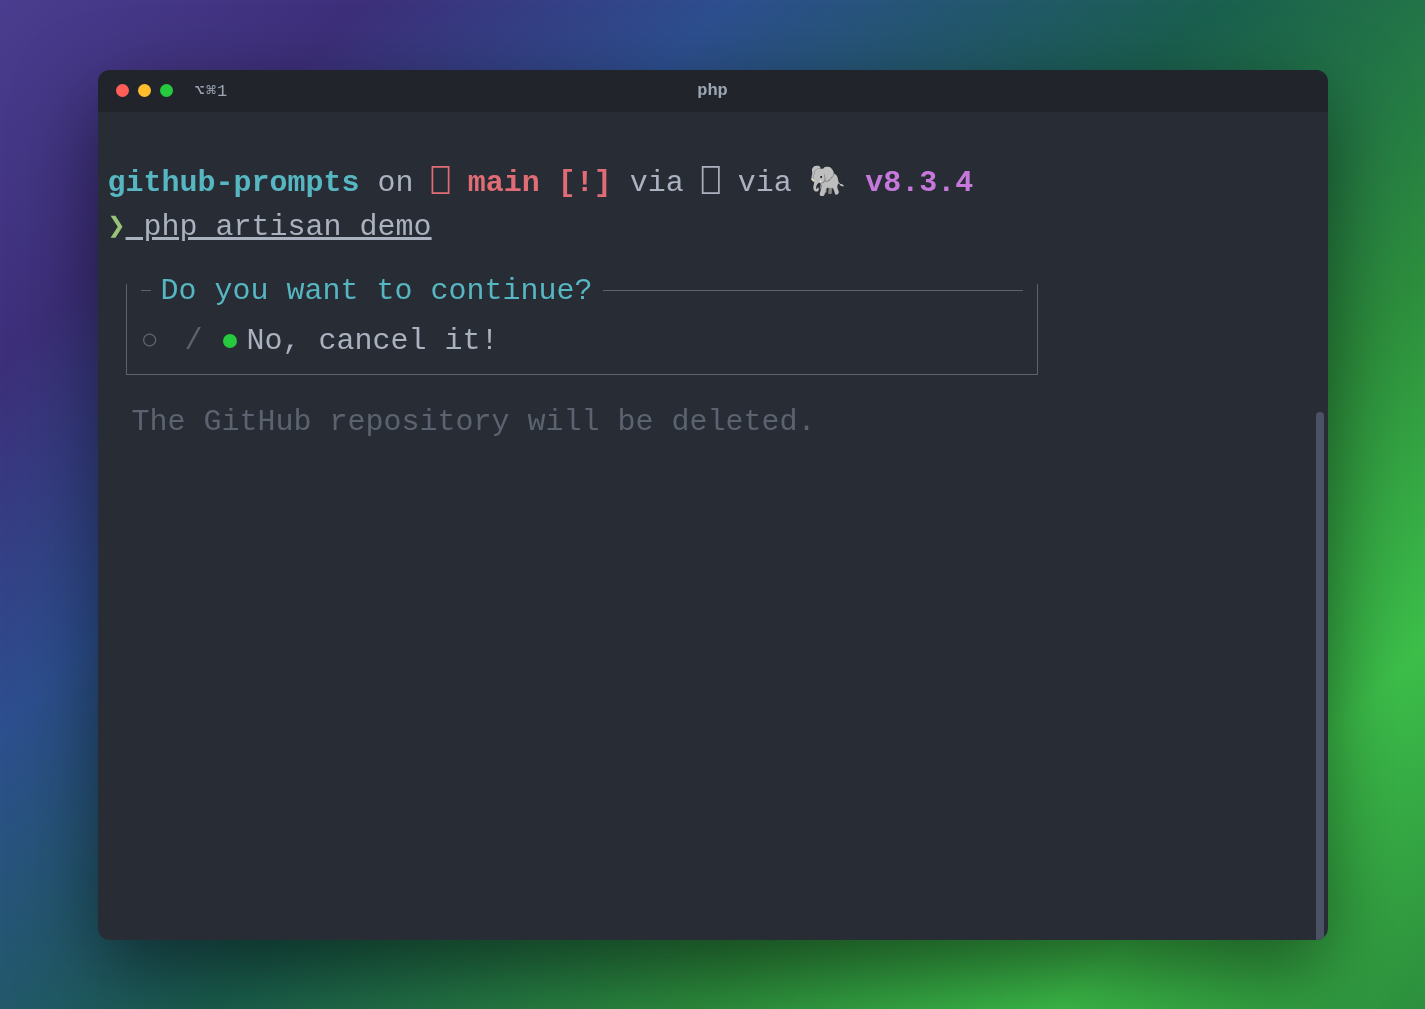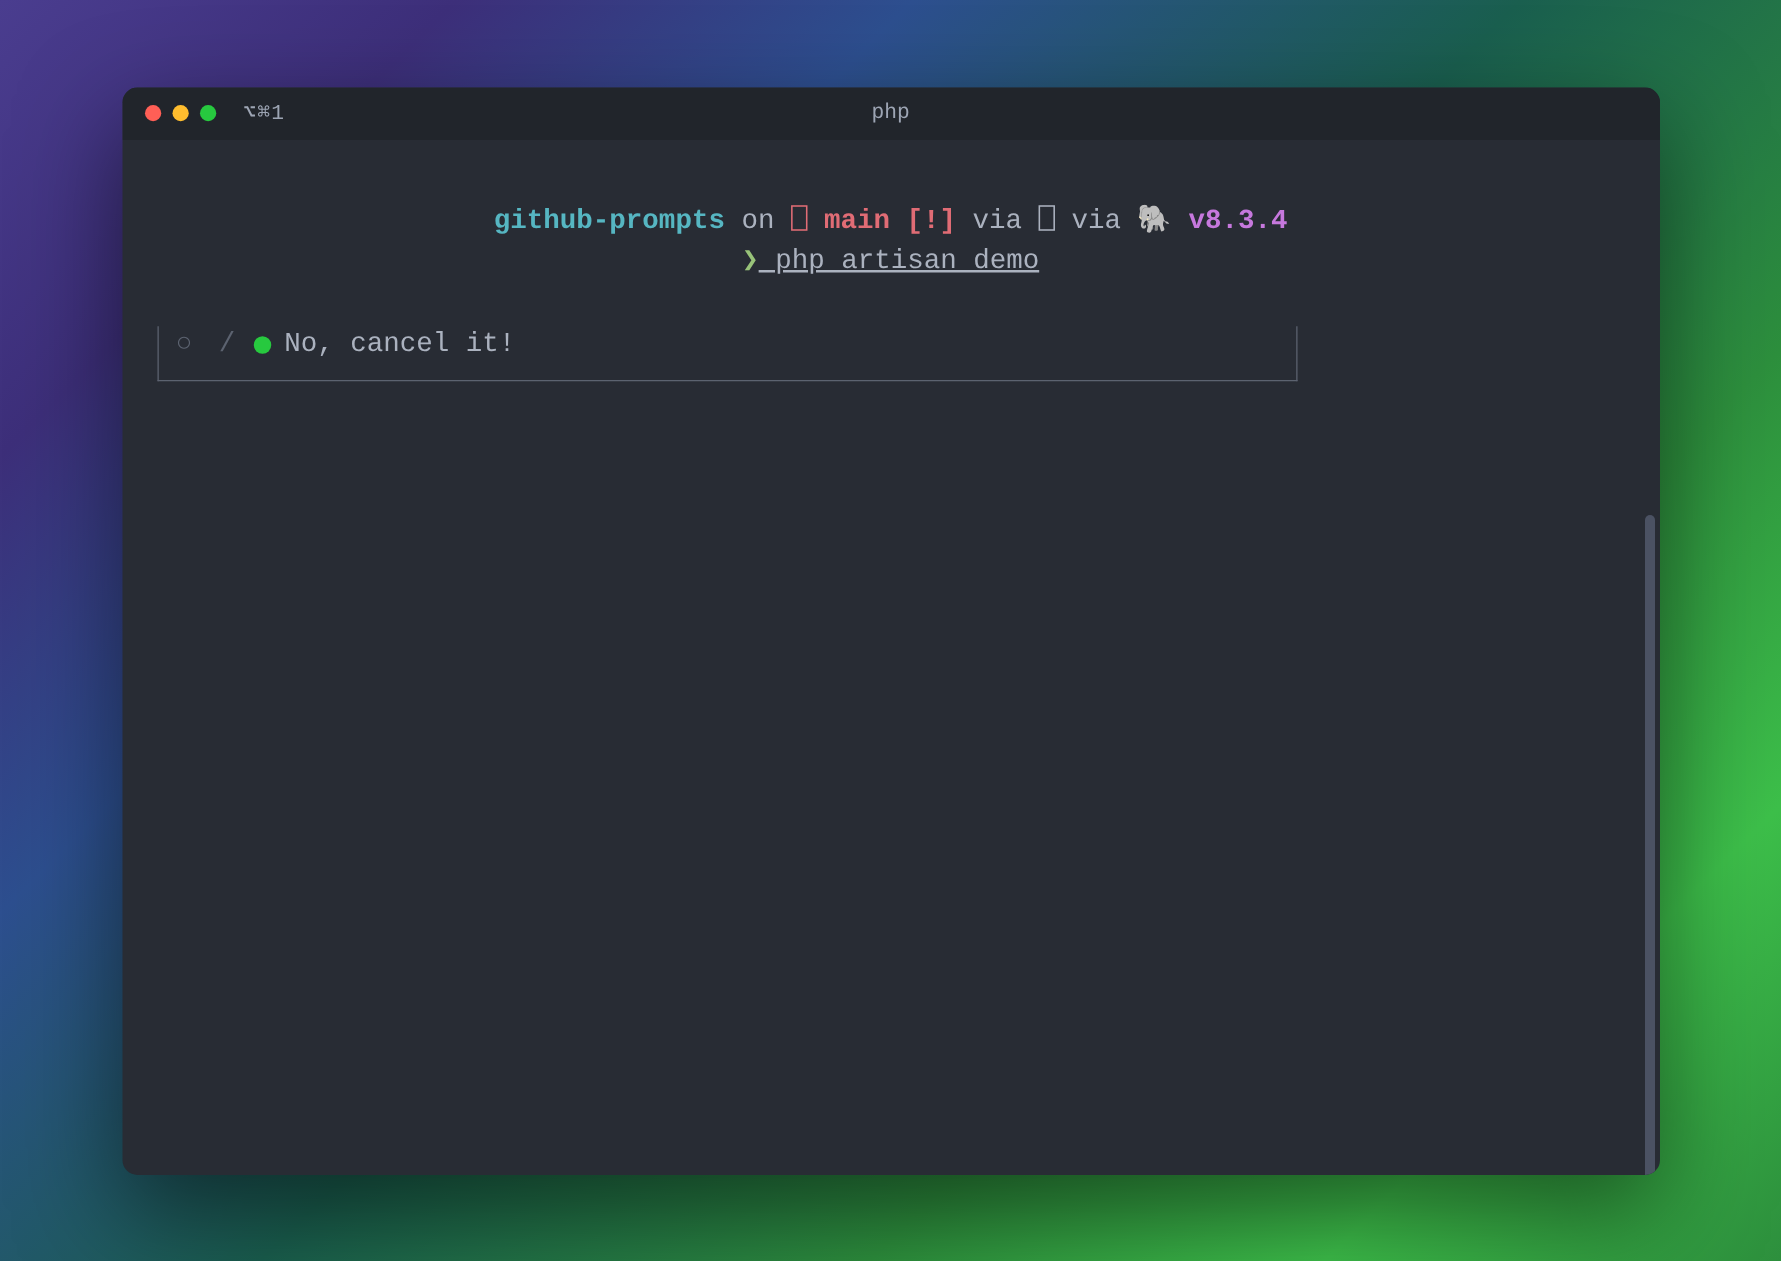--- a/index.html
+++ b/index.html
@@ -58,30 +58,29 @@
       font-size: 17px;
       letter-spacing: 1px;
     }
 
     .window-title {
       position: absolute;
       left: 50%;
       transform: translateX(-50%);
       color: #9da5b4;
       font-size: 17px;
-      font-weight: 400;
+      font-weight: 700;
     }
 
     .terminal-body {
       flex: 1;
       padding: 50px 10px 10px 10px;
-      font-size: 22px;
+      font-size: 30px;
       line-height: 1.4;
       position: relative;
-      text-align: center;
     }
 
     .prompt-line {
       white-space: pre;
     }
 
     .cwd { color: #56b6c2; font-weight: bold; }
     .on { color: #abb2bf; }
     .boxchar { color: #e06c75; }
     .branch { color: #e06c75; font-weight: bold; }
@@ -192,25 +191,31 @@
     <div class="window-title">php</div>
   </div>
 
   <div class="terminal-body">
 
     <div class="prompt-line"><span class="cwd">github-prompts</span><span class="on"> on </span><span class="boxchar">⎕ </span><span class="branch">main</span><span class="gitstatus"> [!]</span><span class="via"> via </span><span class="boxchar2">⎕ </span><span class="via">via </span><span class="elephant">🐘</span><span class="version"> v8.3.4</span></div>
 
     <div class="cmd-line"><span class="prompt-symbol">❯</span><span class="cmd-text"> php artisan demo</span></div>
 
     <div class="confirm-box">
+      <div class="confirm-legend">
+        <div class="legend-left-border"></div>
+        <div class="legend-text">Do you want to continue?</div>
+        <div class="legend-right-border"></div>
+      </div>
       <div class="options-line">
         <span class="radio-unselected">○</span>
         <span class="separator"> / </span>
         <span class="radio-selected"></span>
         <span class="opt-selected">No, cancel it!</span>
       </div>
     </div>
 
+    <div class="hint-text">The GitHub repository will be deleted.</div>
 
     <div class="scrollbar"></div>
   </div>
 
 </div>
 
 </body></html>

